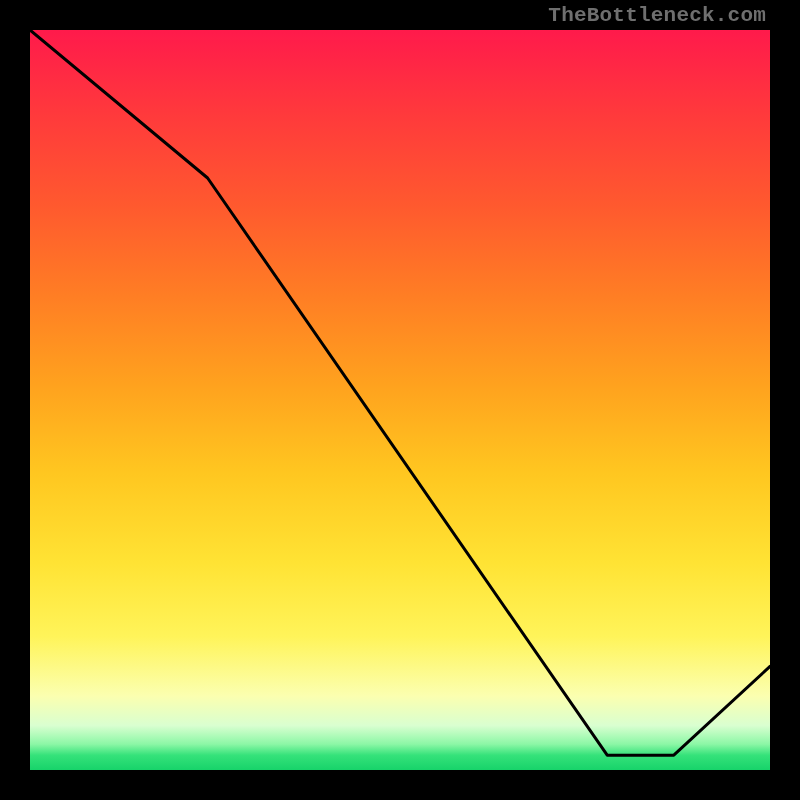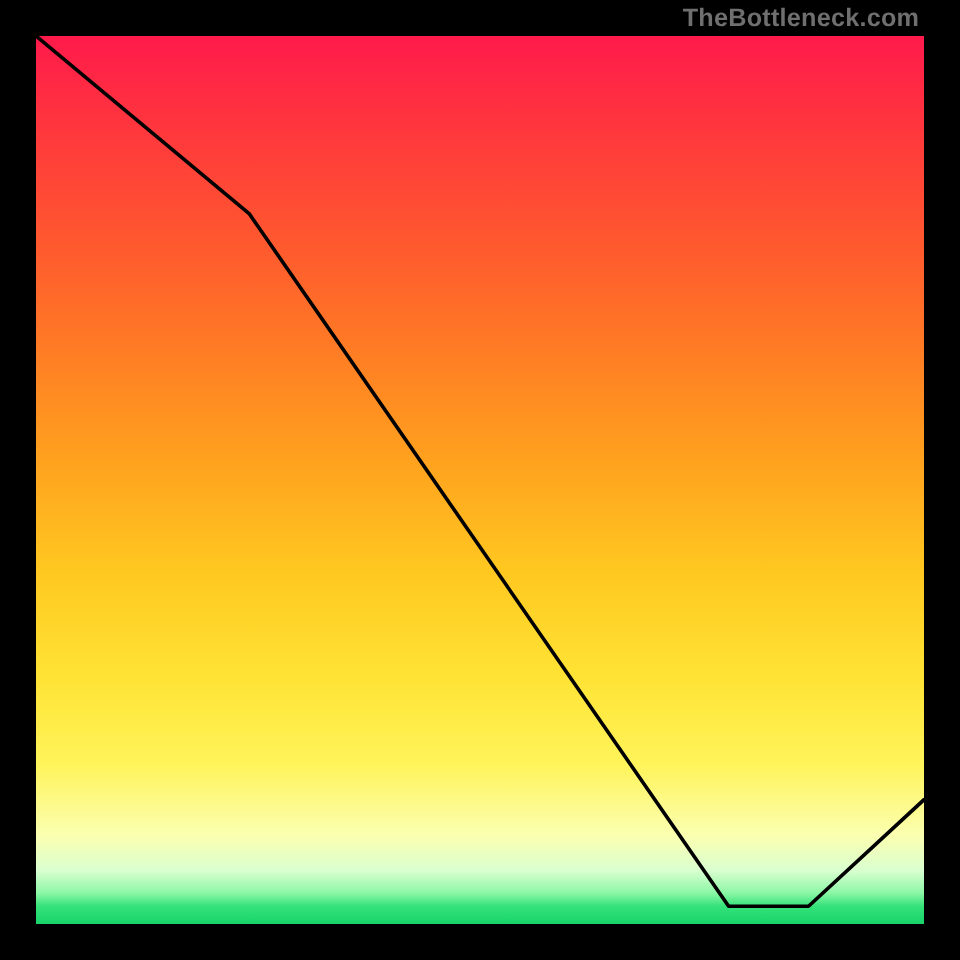--- a/index.html
+++ b/index.html
@@ -37,21 +37,21 @@
       #d9ffd0 94%,
       #8cf7a6 96.5%,
       #35e27a 98%,
       #17d36a 100%
     );
   }
   .watermark {
     position: absolute;
     top: 4px;
     right: 34px;
-    font-family: Liberation Sans, sans-serif;
+    font-family: Liberation Mono, monospace;
     font-size: 21px;
     font-weight: 600;
     color: #6f6f6f;
     letter-spacing: 0.2px;
   }
   svg.line-layer {
     position: absolute;
     left: 30px;
     top: 30px;
     width: 740px;

